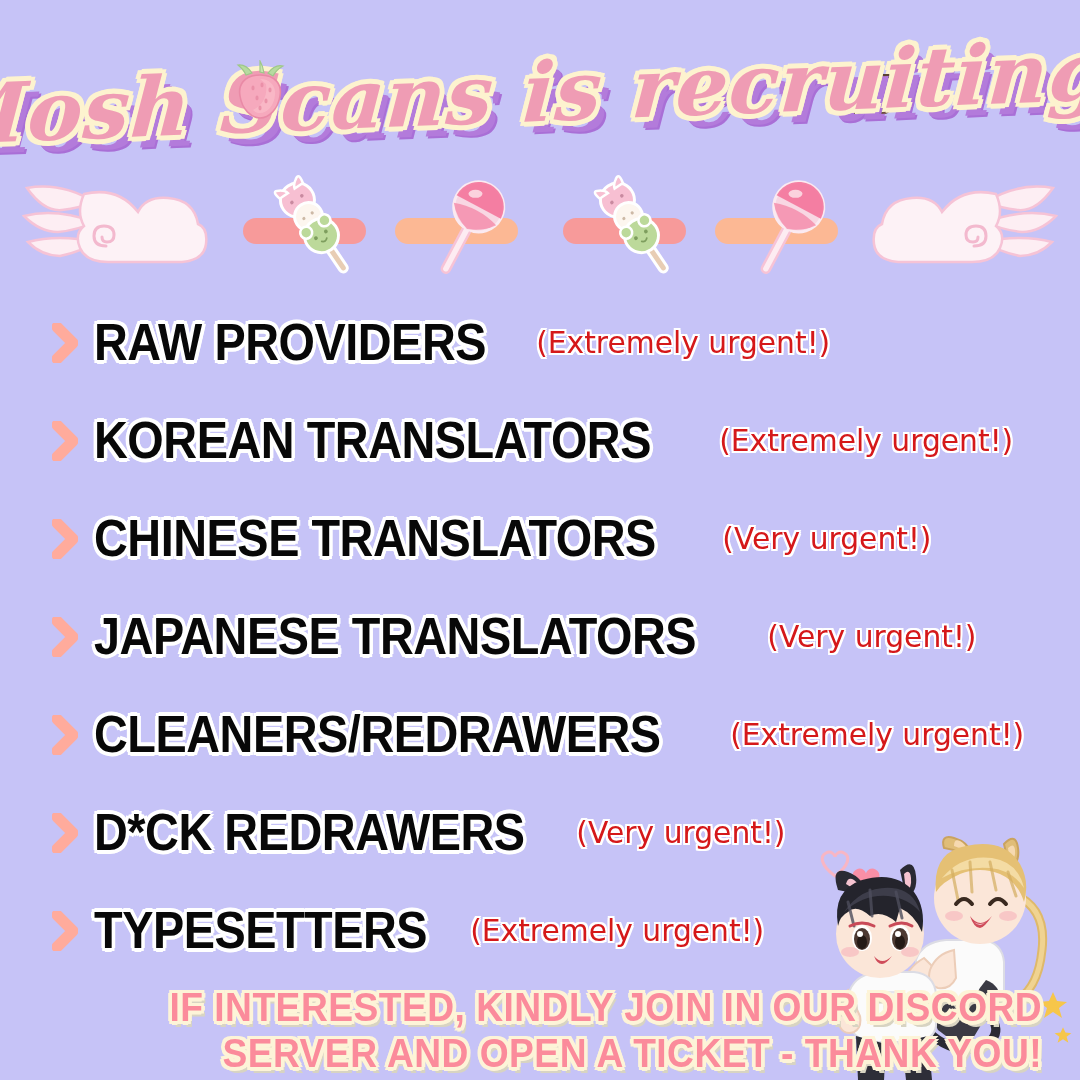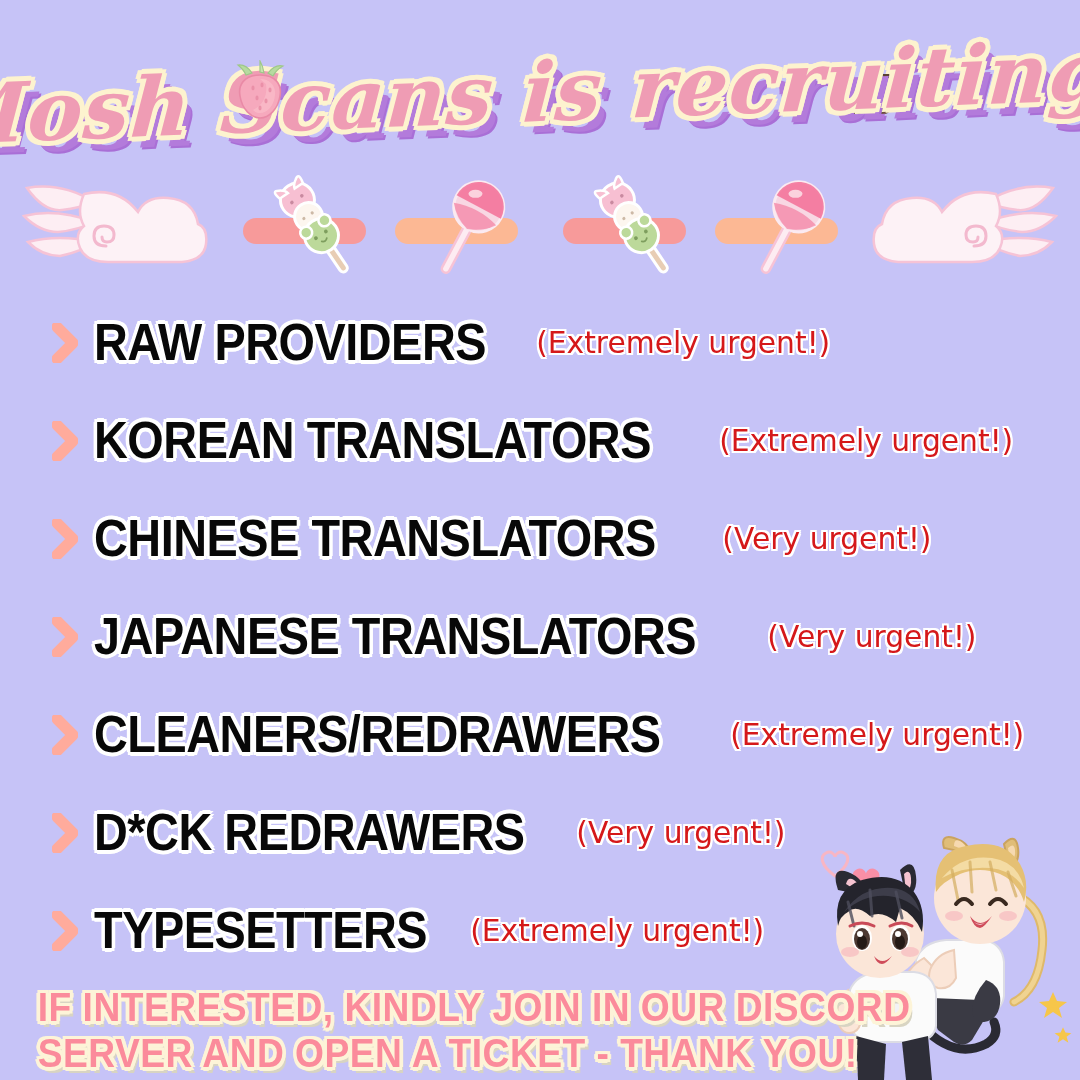--- a/index.html
+++ b/index.html
@@ -99,21 +99,21 @@
     text-shadow:
       -2px 0 0 #ffffff, 2px 0 0 #ffffff,
       0 -2px 0 #ffffff, 0 2px 0 #ffffff,
       -2px -2px 0 #ffffff, 2px -2px 0 #ffffff,
       -2px 2px 0 #ffffff, 2px 2px 0 #ffffff;
   }
 
   
   .footer{
     position:absolute; left:0; bottom:4px; width:1080px;
-    text-align:left;
+    text-align:right;
     z-index:5;
   }
   .footer-line{
     font-family:"Liberation Sans", sans-serif;
     font-weight:700;
     font-size:40px;
     letter-spacing:0.5px;
     color:#fb8b9b;
     transform:scaleX(0.93);
     line-height:46px;

